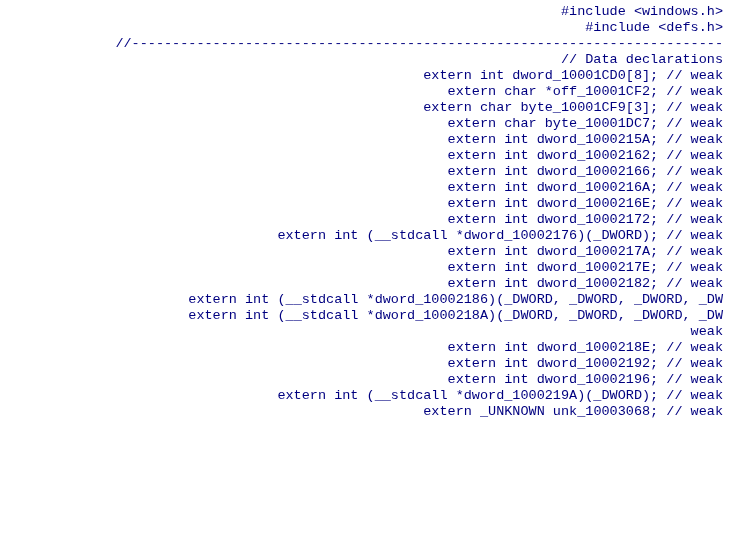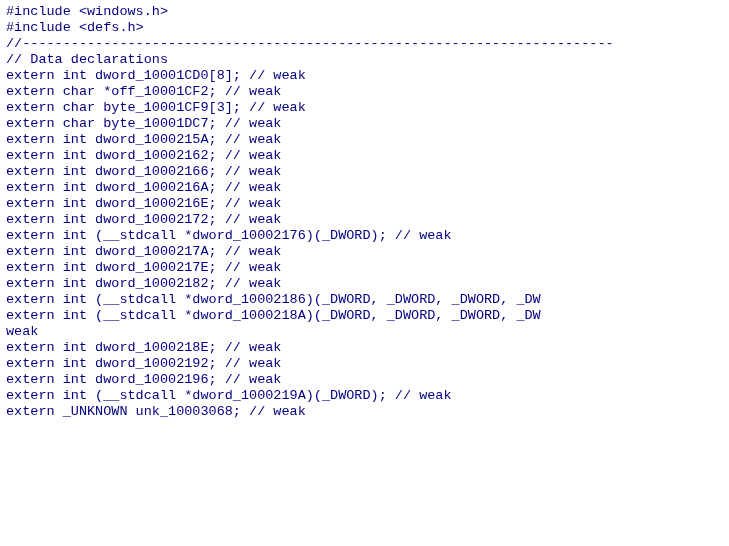--- a/index.html
+++ b/index.html
@@ -12,19 +12,20 @@
   }
   pre.code {
     margin: 0;
     padding: 4px 6px;
     font-family: Consolas, "Courier New", monospace;
     font-size: 13.5px;
     line-height: 16px;
     color: #000080;
     white-space: pre;
     letter-spacing: 0px;
+    text-align: right;
   }
   .line { display: block; }
 </style>
 </head>
 <body>
 
 <pre class="code"><span class="line">#include &lt;windows.h&gt;</span><span class="line">#include &lt;defs.h&gt;</span><span class="line"></span><span class="line"></span><span class="line">//-------------------------------------------------------------------------</span><span class="line">// Data declarations</span><span class="line"></span><span class="line">extern int dword_10001CD0[8]; // weak</span><span class="line">extern char *off_10001CF2; // weak</span><span class="line">extern char byte_10001CF9[3]; // weak</span><span class="line">extern char byte_10001DC7; // weak</span><span class="line">extern int dword_1000215A; // weak</span><span class="line">extern int dword_10002162; // weak</span><span class="line">extern int dword_10002166; // weak</span><span class="line">extern int dword_1000216A; // weak</span><span class="line">extern int dword_1000216E; // weak</span><span class="line">extern int dword_10002172; // weak</span><span class="line">extern int (__stdcall *dword_10002176)(_DWORD); // weak</span><span class="line">extern int dword_1000217A; // weak</span><span class="line">extern int dword_1000217E; // weak</span><span class="line">extern int dword_10002182; // weak</span><span class="line">extern int (__stdcall *dword_10002186)(_DWORD, _DWORD, _DWORD, _DW</span><span class="line">extern int (__stdcall *dword_1000218A)(_DWORD, _DWORD, _DWORD, _DW</span><span class="line">weak</span><span class="line">extern int dword_1000218E; // weak</span><span class="line">extern int dword_10002192; // weak</span><span class="line">extern int dword_10002196; // weak</span><span class="line">extern int (__stdcall *dword_1000219A)(_DWORD); // weak</span><span class="line">extern _UNKNOWN unk_10003068; // weak</span></pre>
 
 </body></html>

